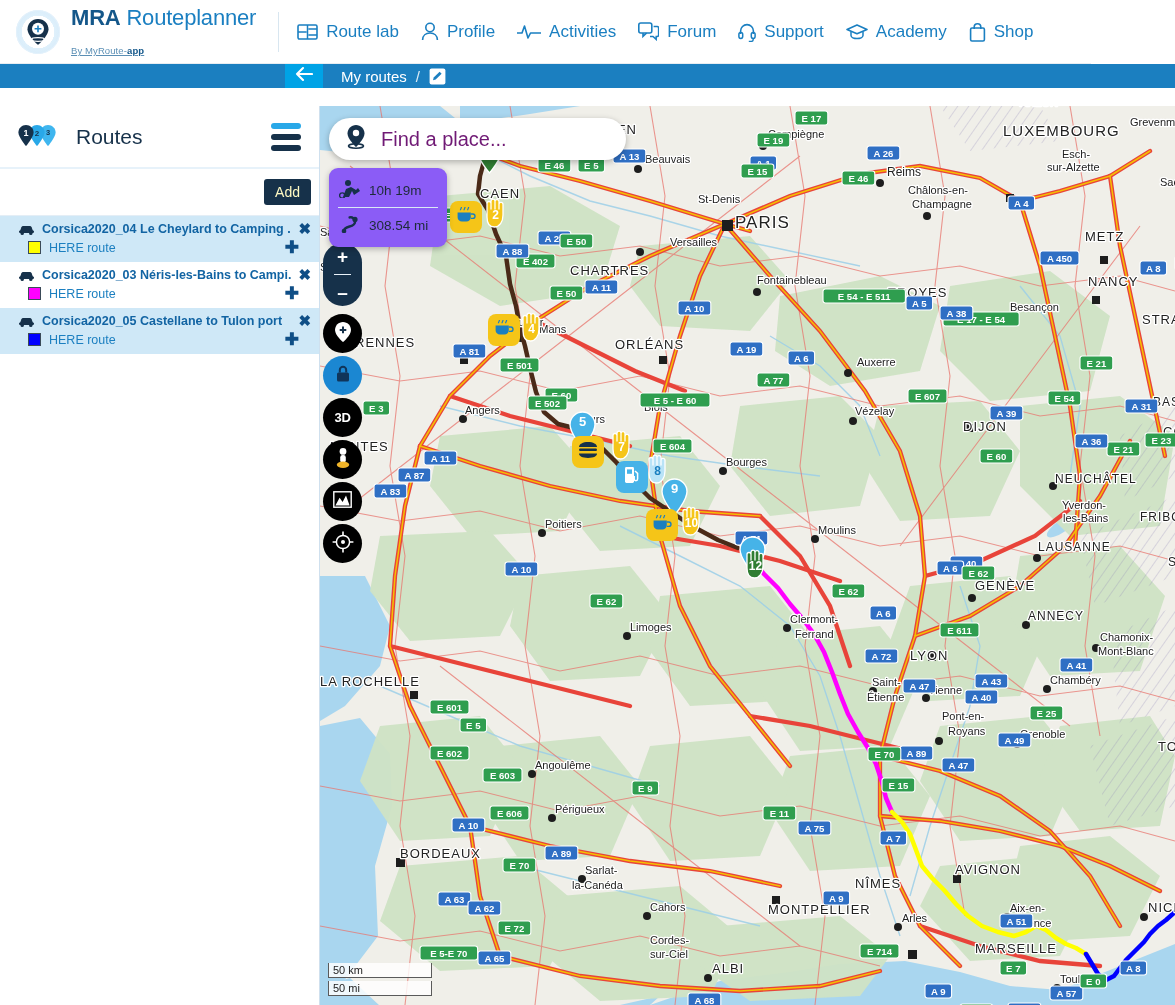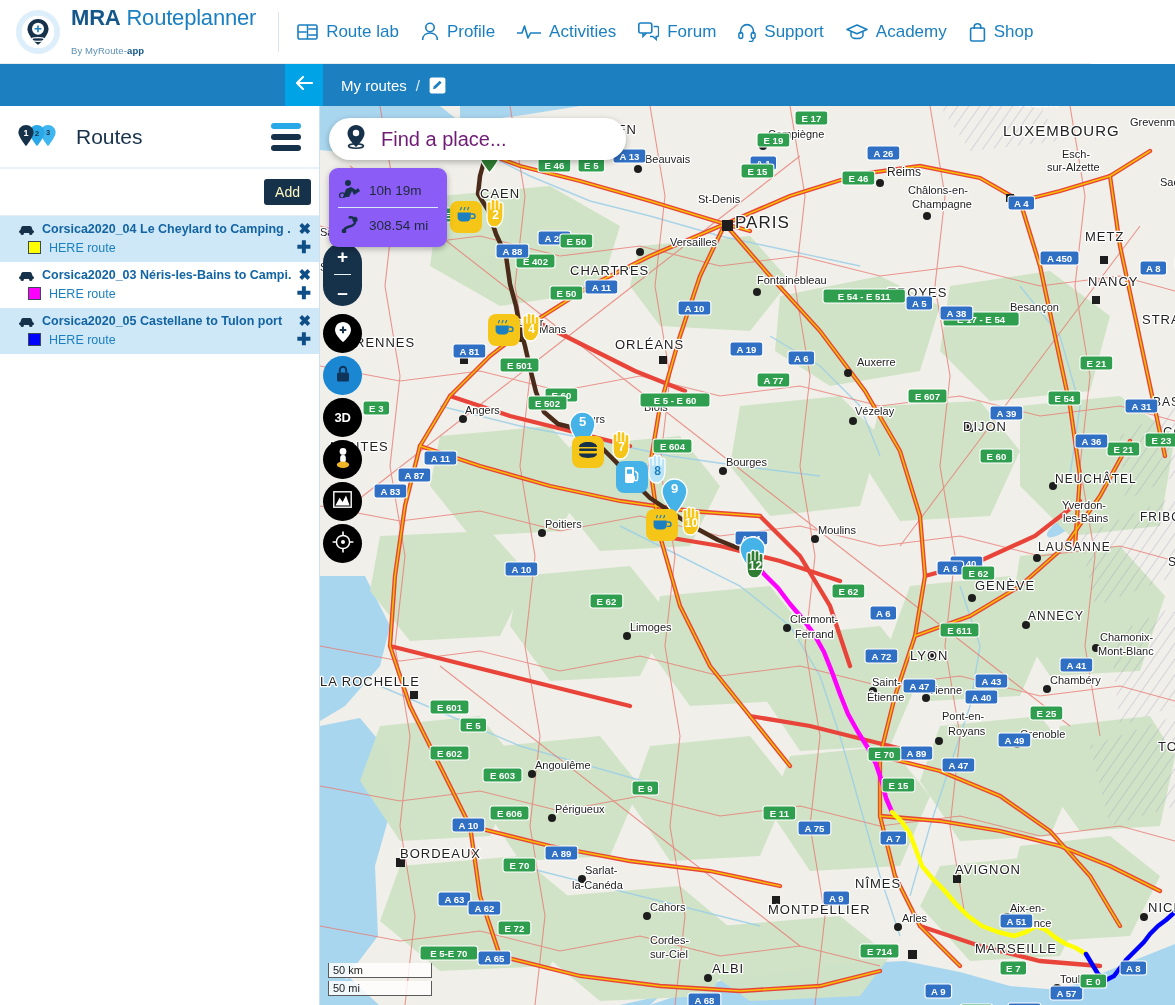--- a/index.html
+++ b/index.html
@@ -20,33 +20,33 @@
   .logo-wrap { display: flex; align-items: center; padding-left: 16px; }
   .logo-mark {
     width: 44px; height: 44px; border-radius: 50%;
     background: radial-gradient(circle at 50% 50%, #ffffff 0%, #ffffff 52%, #dff0fb 53%, #cfe8f9 100%);
     display: flex; align-items: center; justify-content: center;
     box-shadow: 0 0 0 1px #e4f1fb inset;
   }
   .logo-text { margin-left: 11px; line-height: 1; }
   .logo-line1 { font-size: 22px; color: #1a7fc1; letter-spacing: -0.2px; }
   .logo-line1 b { color: #14578a; font-weight: 700; }
-  .logo-line2 { font-size: 9.5px; color: #5b8fb5; margin-top: 17px; letter-spacing: .1px; }
+  .logo-line2 { font-size: 9.5px; color: #5b8fb5; margin-top: 17px; letter-spacing: .1px; text-decoration: underline; }
   .logo-line2 b { color: #14578a; font-weight: 700; }
   .nav-div { width: 1px; height: 40px; background: #d8e6f0; margin: 0 18px 0 22px; }
   .nav-items { display: flex; align-items: flex-end; gap: 22px; }
   .nav-item {
     display: flex; align-items: center; gap: 8px;
     color: #1a7fc1; font-size: 17px; cursor: pointer; white-space: nowrap;
   }
   .nav-item svg { display: block; flex: none; }
 
   
   .crumbbar {
-    position: absolute; left: 0; top: 64px; width: 1175px; height: 42px;
+    position: absolute; left: 0; top: 64px; width: 1175px; height: 24px;
     background: #1b7fc0; display: flex; align-items: stretch;
   }
   .crumb-left { width: 285px; background: #1b7fc0; }
   .crumb-back {
     width: 38px; background: #00a3e6; display: flex;
     align-items: center; justify-content: center; cursor: pointer; flex: none;
   }
   .crumb-main { display: flex; align-items: center; gap: 9px; padding-left: 18px; color: #fff; font-size: 15px; }
   .crumb-link { cursor: pointer; }
   .crumb-sep { opacity: .85; }
@@ -78,21 +78,21 @@
   .route-item { padding: 5px 0 6px 0; position: relative; }
   .route-item.odd { background: #cfe8f7; }
   .route-item.even { background: #ffffff; }
   .rt-line1 { display: flex; align-items: center; padding: 0 8px 0 18px; gap: 7px; }
   .rt-veh { width: 17px; height: 13px; flex: none; }
   .rt-name {
     color: #1264a3; font-size: 12.5px; font-weight: 700; flex: 1;
     white-space: nowrap; overflow: hidden; text-overflow: clip; cursor: pointer;
   }
   .rt-x { color: #0f4e86; font-size: 15px; font-weight: 700; cursor: pointer; line-height: 1; }
-  .rt-line2 { display: flex; align-items: center; padding: 3px 8px 0 28px; gap: 8px; }
+  .rt-line2 { display: flex; align-items: center; padding: 3px 20px 0 28px; gap: 8px; }
   .swatch { width: 13px; height: 13px; border: 1px solid #3a4a58; flex: none; }
   .rt-sub { color: #1b7fc0; font-size: 12.5px; flex: 1; cursor: pointer; }
   .rt-plus { color: #0f4e86; font-size: 17px; font-weight: 700; cursor: pointer; line-height: 1; }
 
   
   .map {
     position: absolute; left: 320px; top: 106px; width: 855px; height: 899px;
     overflow: hidden; background: #eceae4;
   }
   .map-svg { position: absolute; left: 0; top: 0; }

